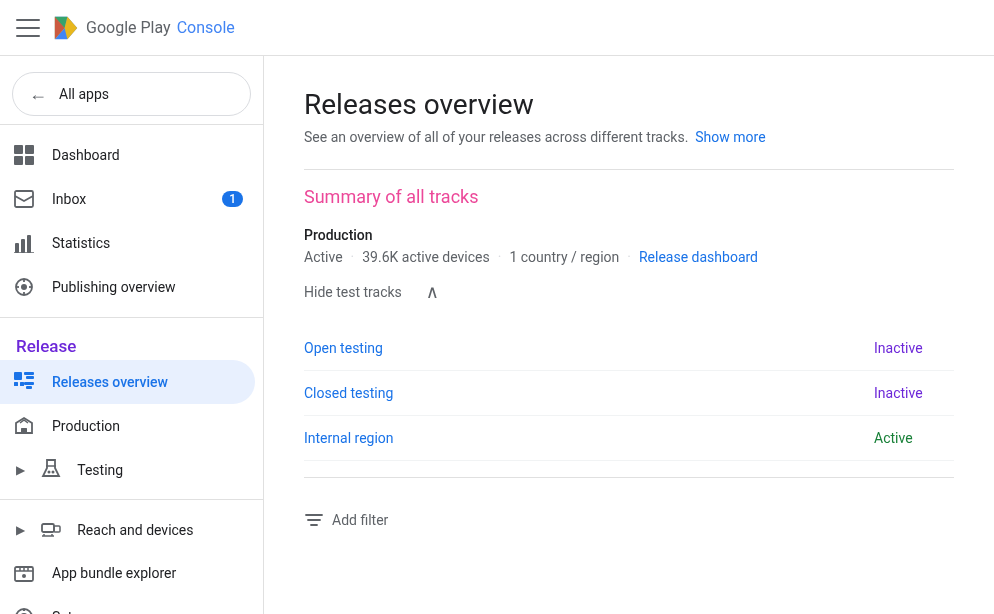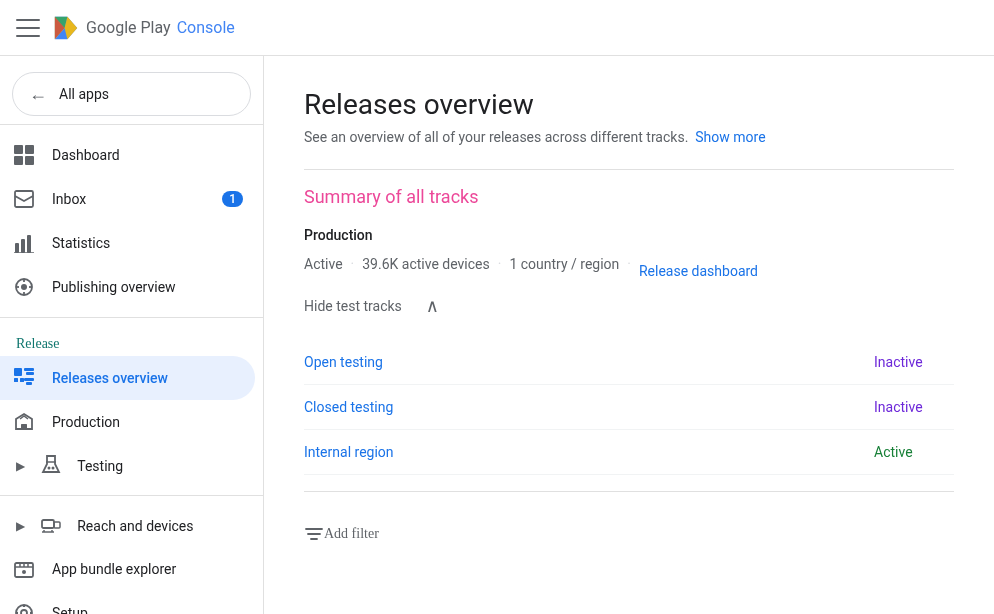--- a/index.html
+++ b/index.html
@@ -20,48 +20,48 @@
     .sidebar { width: 264px; background: #fff; border-right: 1px solid #e0e0e0; overflow-y: auto; padding: 8px 0; flex-shrink: 0; }
     .sidebar-all-apps { display: flex; align-items: center; gap: 12px; padding: 10px 16px; margin: 8px 12px; border: 1px solid #dadce0; border-radius: 24px; cursor: pointer; }
     .back-arrow { font-size: 18px; color: #5f6368; }
     .sidebar-divider { height: 1px; background: #e0e0e0; margin: 8px 0; }
     .sidebar-item { display: flex; align-items: center; gap: 16px; padding: 10px 12px; cursor: pointer; border-radius: 0 24px 24px 0; margin-right: 8px; }
     .sidebar-item.active { background: #e8f0fe; }
     .sidebar-item .item-icon { width: 24px; height: 24px; display: flex; align-items: center; justify-content: center; flex-shrink: 0; }
     .sidebar-item .item-label { font-size: 14px; color: #202124; flex: 1; }
     .sidebar-item.active .item-label { color: #1a73e8; font-weight: 500; }
     .sidebar-item .item-badge { background: #1a73e8; color: #fff; border-radius: 10px; padding: 1px 7px; font-size: 12px; font-weight: 500; }
-    .sidebar-section-header { padding: 10px 16px 4px 16px; font-size: 14px; font-weight: 500; color: #0f766e; font-family: Liberation Serif, serif; }
+    .sidebar-section-header { padding: 10px 16px 4px 16px; font-size: 17px; font-weight: 500; color: #6d28d9; }
     .sidebar-item-with-arrow { display: flex; align-items: center; gap: 16px; padding: 10px 16px; cursor: pointer; margin-right: 8px; }
     .sidebar-item-with-arrow .arrow { font-size: 12px; color: #5f6368; }
 
     
     .main-content { flex: 1; padding: 32px 40px; overflow-y: auto; }
     .page-title { font-size: 28px; font-weight: 400; color: #202124; margin-bottom: 8px; }
     .page-subtitle { font-size: 14px; color: #5f6368; margin-bottom: 24px; }
     .page-subtitle a { color: #1a73e8; text-decoration: none; }
     .section-divider { height: 1px; background: #e0e0e0; margin: 16px 0; }
 
     .summary-title { font-size: 18px; font-weight: 400; color: #ec4899; margin-bottom: 20px; }
 
     .track-section { margin-bottom: 16px; }
     .track-name { font-size: 14px; font-weight: 500; color: #202124; margin-bottom: 6px; }
     .track-details { display: flex; align-items: center; gap: 8px; font-size: 14px; color: #5f6368; margin-bottom: 16px; }
     .track-details .separator { color: #dadce0; }
-    .track-details a { color: #1a73e8; text-decoration: none; margin-top: 14px; }
+    .track-details a { color: #1a73e8; text-decoration: none; }
 
     .hide-test-tracks { display: flex; align-items: center; gap: 24px; color: #5f6368; font-size: 14px; cursor: pointer; margin-bottom: 24px; }
     .hide-test-tracks .chevron { font-size: 18px; }
 
     .test-track-row { display: flex; align-items: center; padding: 14px 0; border-bottom: 1px solid #f1f3f4; }
     .test-track-name { color: #1a73e8; font-size: 14px; flex: 1; cursor: pointer; text-decoration: none; }
     .test-track-status { font-size: 14px; color: #6d28d9; min-width: 80px; }
     .test-track-status.active { color: #188038; }
 
-    .add-filter { display: flex; align-items: center; color: #5f6368; font-size: 14px; cursor: pointer; padding: 16px 0; font-family: Liberation Serif, serif; }
+    .add-filter { display: flex; align-items: center; gap: 8px; color: #5f6368; font-size: 14px; cursor: pointer; padding: 16px 0; }
 
     
     .play-logo { width: 28px; height: 28px; }
   </style>
 </head>
 <body>
 
 <div class="topbar">
   <div class="topbar-menu-icon">
     <span></span>

